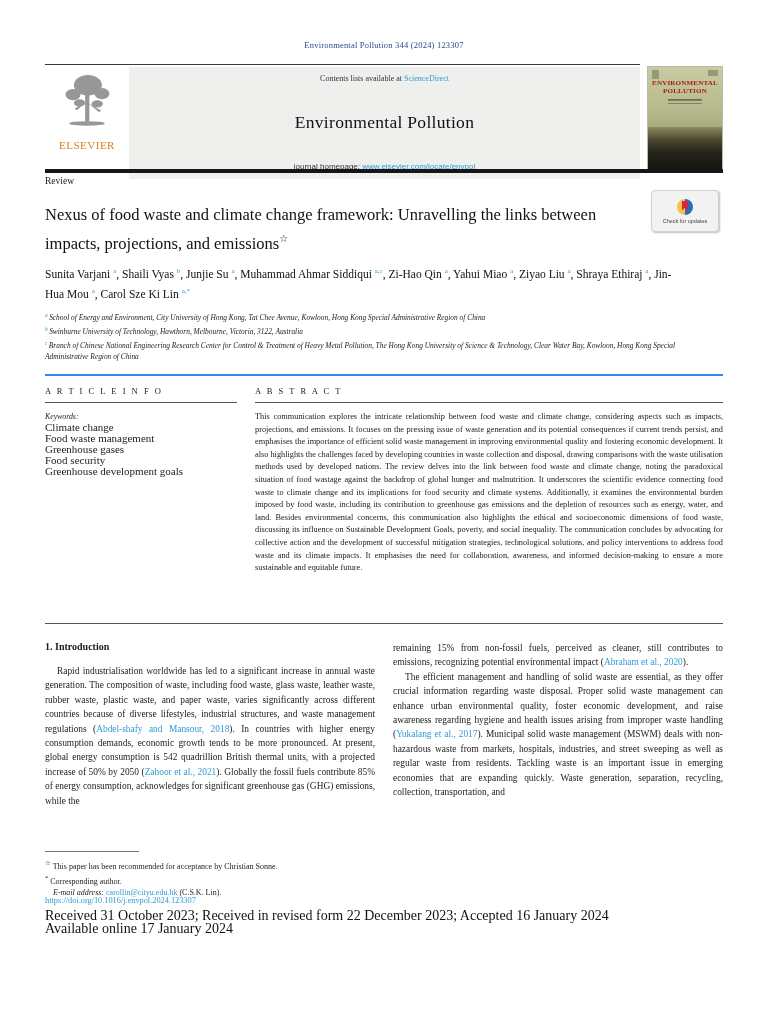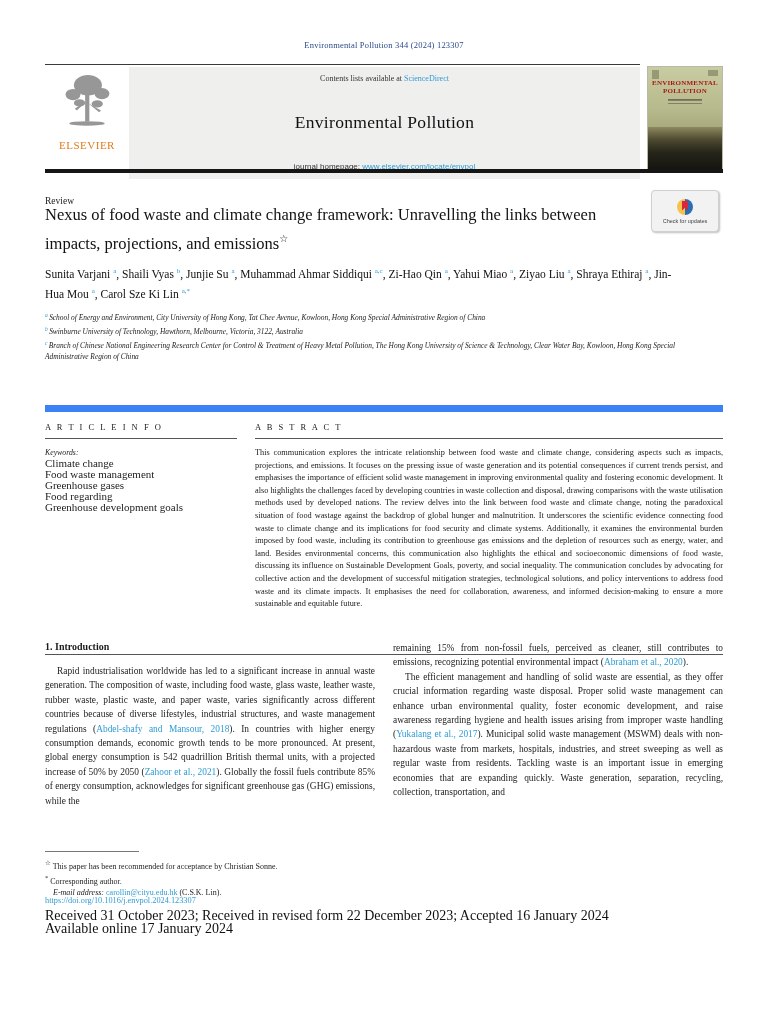--- a/index.html
+++ b/index.html
@@ -27,39 +27,39 @@
   .cover-mark-l{position:absolute;top:3px;left:4px;width:7px;height:9px;background:#8a8d6a;opacity:.8;}
   .cover-mark-r{position:absolute;top:3px;right:4px;width:10px;height:6px;background:#8a8d6a;opacity:.8;}
   .cover-title{font-size:7px;line-height:8px;font-weight:bold;color:#a61c14;text-align:center;letter-spacing:.2px;padding:0 4px;}
   .cover-sub{width:34px;height:6px;margin:4px auto 0 auto;border-top:1px solid #5a4a3a;
     background:repeating-linear-gradient(180deg,#6a6a52 0 1px,transparent 1px 3px);opacity:.7;}
   .cover-photo{height:42px;background:linear-gradient(180deg,#8e8960 0%,#4d4a30 30%,#26251a 60%,#151510 100%);}
 
   .thick-rule{position:absolute;top:169px;left:45px;width:678px;height:4px;background:#161616;}
 
   
-  .review-label{position:absolute;top:196px;left:45px;font-size:9.5px;}
+  .review-label{position:absolute;top:176px;left:45px;font-size:9.5px;}
   .article-title{position:absolute;top:203px;left:45px;width:592px;font-size:16.5px;line-height:24px;color:#111;}
   .title-mark{font-size:10px;vertical-align:super;}
   .check-badge{position:absolute;top:190px;left:651px;width:66px;height:40px;background:#f2f2f2;border:1px solid #d0d0d0;
     border-radius:4px;box-shadow:1px 1px 2px rgba(0,0,0,.25);display:flex;flex-direction:column;align-items:center;
     justify-content:center;cursor:pointer;}
   .cm-circle{width:16px;height:16px;border-radius:50%;background:linear-gradient(90deg,#f5c24a 50%,#2a6db5 50%);position:relative;}
   .cm-ribbon{position:absolute;left:5px;top:2px;width:6px;height:10px;background:#d7263d;
     clip-path:polygon(0 0,100% 0,100% 100%,50% 72%,0 100%);}
   .cm-text{font-family:"Liberation Sans",sans-serif;font-size:5.5px;color:#444;margin-top:3px;line-height:6px;text-align:center;}
 
   .authors{position:absolute;top:263px;left:45px;width:628px;font-size:11.5px;line-height:17px;color:#111;}
   sup.sup-blue{color:#2f9bd4;font-size:7px;}
   .affiliations{position:absolute;top:310px;left:45px;width:672px;font-size:7.4px;line-height:10.5px;font-style:italic;color:#222;}
   .affiliations sup{font-size:5.5px;}
 
   
-  .info-section{position:absolute;top:374px;left:45px;width:678px;border-top:7px solid #3b82f6;border-bottom:1px solid #555;
-    display:flex;padding:10px 0 16px 0;box-sizing:border-box;min-height:250px;margin-top:31px;}
+  .info-section{position:absolute;top:374px;left:45px;width:678px;border-top:2px solid #3b82f6;border-bottom:1px solid #555;
+    display:flex;padding:10px 0 16px 0;box-sizing:border-box;min-height:250px;}
   .info-col{width:192px;}
   .abs-col{flex:1;margin-left:18px;}
   .sec-heading{font-size:8.5px;letter-spacing:2px;color:#222;padding-bottom:6px;border-bottom:1px solid #555;margin-bottom:8px;}
   .kw-label{font-size:7.8px;font-style:italic;line-height:11px;}
   .kw{font-size:11px;line-height:11px;}
   .abstract-text{font-size:8.3px;line-height:12.6px;text-align:justify;color:#1a1a1a;}
 
   
   .body-cols{position:absolute;top:641px;left:45px;width:678px;display:flex;}
   .bcol{width:330px;}
@@ -149,21 +149,21 @@
   </div>
 
 <div class="info-section">
   <div class="info-col">
     <div class="sec-heading">A R T I C L E  I N F O</div>
     <div class="kw-label">Keywords:</div>
     <div>
         <div class="kw">Climate change</div>
         <div class="kw">Food waste management</div>
         <div class="kw">Greenhouse gases</div>
-        <div class="kw">Food regarding</div>
+        <div class="kw">Food security</div>
         <div class="kw">Greenhouse development goals</div>
       </div>
   </div>
   <div class="abs-col">
     <div class="sec-heading">A B S T R A C T</div>
     <div class="abstract-text">This communication explores the intricate relationship between food waste and climate change, considering aspects such as impacts, projections, and emissions. It focuses on the pressing issue of waste generation and its potential consequences if current trends persist, and emphasises the importance of efficient solid waste management in improving environmental quality and fostering economic development. It also highlights the challenges faced by developing countries in waste collection and disposal, drawing comparisons with the waste utilisation methods used by developed nations. The review delves into the link between food waste and climate change, noting the paradoxical situation of food wastage against the backdrop of global hunger and malnutrition. It underscores the scientific evidence connecting food waste to climate change and its implications for food security and climate systems. Additionally, it examines the environmental burden imposed by food waste, including its contribution to greenhouse gas emissions and the depletion of resources such as energy, water, and land. Besides environmental concerns, this communication also highlights the ethical and socioeconomic dimensions of food waste, discussing its influence on Sustainable Development Goals, poverty, and social inequality. The communication concludes by advocating for collective action and the development of successful mitigation strategies, technological solutions, and policy interventions to address food waste and its climate impacts. It emphasises the need for collaboration, awareness, and informed decision-making to ensure a more sustainable and equitable future.</div>
   </div>
 </div>
 
 <div class="body-cols">

